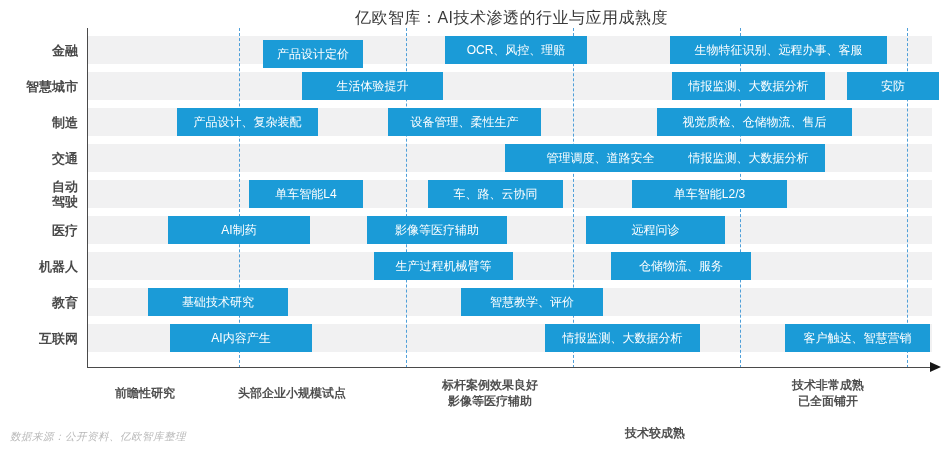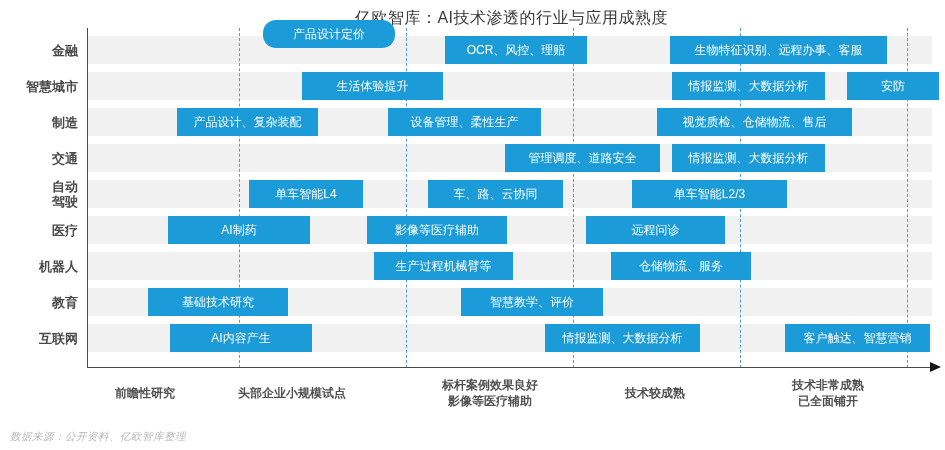--- a/index.html
+++ b/index.html
@@ -42,42 +42,42 @@
 </head>
 <body>
 
 <div id="canvas">
   <div id="title">亿欧智库：AI技术渗透的行业与应用成熟度</div>
   <div id="plot">
       <div class="band" style="top: 36px;"></div>
       <div class="rowlabel" style="top: 36px;">
         <div>金融</div>
       </div>
-      <div class="bar" style="top: 20px; left: 263px; width: 132px; border-radius: 13px;">产品设计定价</div>
+      <div class="bar" style="top: 40px; left: 263px; width: 100px;">产品设计定价</div>
       <div class="bar" style="top: 36px; left: 445px; width: 142px;">OCR、风控、理赔</div>
       <div class="bar" style="top: 36px; left: 670px; width: 217px;">生物特征识别、远程办事、客服</div>
       <div class="band" style="top: 72px;"></div>
       <div class="rowlabel" style="top: 72px;">
         <div>智慧城市</div>
       </div>
       <div class="bar" style="top: 72px; left: 302px; width: 141px;">生活体验提升</div>
       <div class="bar" style="top: 72px; left: 672px; width: 153px;">情报监测、大数据分析</div>
       <div class="bar" style="top: 72px; left: 847px; width: 92px;">安防</div>
       <div class="band" style="top: 108px;"></div>
       <div class="rowlabel" style="top: 108px;">
         <div>制造</div>
       </div>
       <div class="bar" style="top: 108px; left: 177px; width: 141px;">产品设计、复杂装配</div>
       <div class="bar" style="top: 108px; left: 360px; width: 153px; margin-left: 28px;">设备管理、柔性生产</div>
       <div class="bar" style="top: 108px; left: 613px; width: 195px; margin-left: 44px;">视觉质检、仓储物流、售后</div>
       <div class="band" style="top: 144px;"></div>
       <div class="rowlabel" style="top: 144px;">
         <div>交通</div>
       </div>
-      <div class="bar" style="top: 144px; left: 505px; width: 155px;">管理调度、道路安全</div>
+      <div class="bar" style="top: 144px; left: 505px; width: 155px; padding-left: 18px;">管理调度、道路安全</div>
       <div class="bar" style="top: 144px; left: 672px; width: 153px;">情报监测、大数据分析</div>
       <div class="band" style="top: 180px;"></div>
       <div class="rowlabel" style="top: 180px;">
         <div>自动</div>
         <div>驾驶</div>
       </div>
       <div class="bar" style="top: 180px; left: 249px; width: 114px;">单车智能L4</div>
       <div class="bar" style="top: 180px; left: 428px; width: 135px;">车、路、云协同</div>
       <div class="bar" style="top: 180px; left: 632px; width: 155px;">单车智能L2/3</div>
       <div class="band" style="top: 216px;"></div>
@@ -119,21 +119,21 @@
       <div class="stage" style="left: 40px;">
         <div>前瞻性研究</div>
       </div>
       <div class="stage" style="left: 187px;">
         <div>头部企业小规模试点</div>
       </div>
       <div class="stage" style="left: 385px;">
         <div>标杆案例效果良好</div>
         <div>影像等医疗辅助</div>
       </div>
-      <div class="stage" style="left: 550px;">
+      <div class="stage" style="left: 550px; margin-top: 40px;">
         <div>技术较成熟</div>
       </div>
       <div class="stage" style="left: 723px;">
         <div>技术非常成熟</div>
         <div>已全面铺开</div>
       </div>
     </div>
   <div id="footer">数据来源：公开资料、亿欧智库整理</div>
 </div>
 

